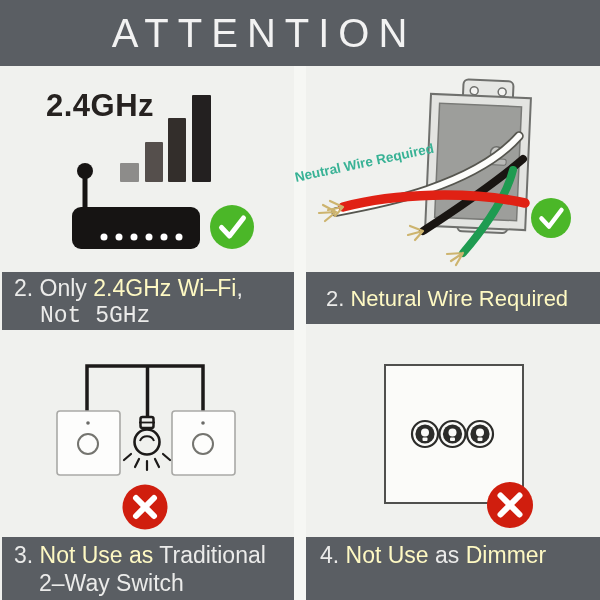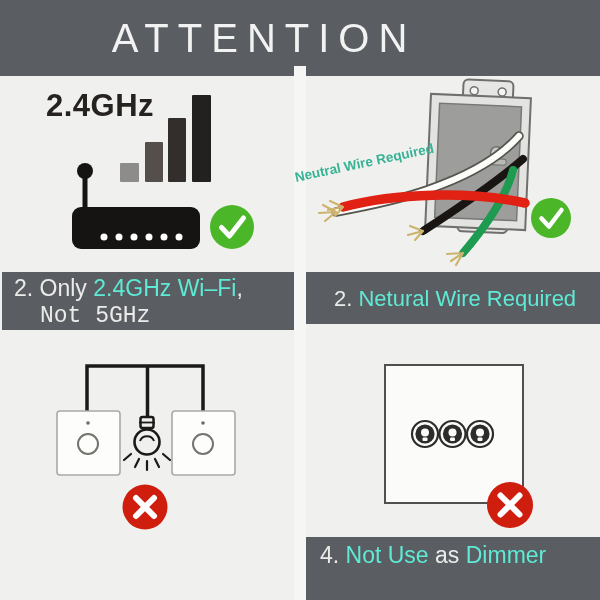--- a/index.html
+++ b/index.html
@@ -1,19 +1,19 @@
 <!DOCTYPE html>
 <html><head>
 <meta charset="utf-8">
 <style>
   * { margin:0; padding:0; box-sizing:border-box; }
   body { font-family:"Liberation Sans", sans-serif; background:#ffffff; }
   .page { position:relative; width:600px; height:600px; background:#f0f1ee; overflow:hidden; }
 
-  .header { position:absolute; left:0; top:0; width:600px; height:76px; background:#5a5e63;
+  .header { position:absolute; left:0; top:0; width:600px; height:66px; background:#5a5e63;
             display:flex; align-items:center; justify-content:center; padding-right:72px; }
   .header .title { color:#f2f2f2; font-size:40px; font-weight:400; letter-spacing:9px; }
 
   .gutter { position:absolute; left:294px; top:66px; width:12px; height:534px; background:#f6f7f4; }
 
   .panel { position:absolute; }
   .p1 { left:0; top:66px; width:294px; height:188px; }
   .p2 { left:300px; top:66px; width:300px; height:206px; }
   .p3 { left:0; top:330px; width:294px; height:207px; }
   .p4 { left:300px; top:330px; width:300px; height:270px; }
@@ -21,24 +21,24 @@
 
   .wifi-label { position:absolute; left:46px; top:22px; font-size:31px; font-weight:600;
                 color:#262220; letter-spacing:0.5px; }
 
   .wire-label { position:absolute; left:295px; top:170px; transform:rotate(-12deg);
                 transform-origin:left center; color:#38b295; font-size:13.5px; font-weight:700;
                 white-space:nowrap; z-index:3; }
 
   .caption { position:absolute; background:#5a5e63; color:#ebebea; font-size:23px;
              line-height:28px; }
-  .caption .hl { color:#5eead4; }
+  .caption .hl { color:#fef9c3; }
   .cap1 { left:2px; top:272px; width:292px; height:58px; padding:2px 0 0 12px; }
   .cap1 .line2 { padding-left:26px;font-family:Liberation Mono, monospace; }
-  .cap2 { left:306px; top:272px; width:294px; height:52px; padding:13px 0 0 28px; font-size:22px; }
+  .cap2 { left:306px; top:272px; width:294px; height:52px; padding:13px 0 0 20px; font-size:22px; }
   .cap3 { left:2px; top:537px; width:292px; height:63px; padding:4px 0 0 12px; }
   .cap3 .line2 { padding-left:25px; }
   .cap4 { left:306px; top:537px; width:294px; height:81px; padding:4px 0 0 14px; }
   .cap4 .line2 { padding-left:30px; }
 </style>
 </head>
 <body>
 
 <div class="page">
 
@@ -174,18 +174,22 @@
         <circle cx="180" cy="102.5" r="4" fill="#fbfbf9"></circle>
         <rect x="177.5" y="107.5" width="5" height="3.5" rx="1" fill="#fbfbf9"></rect>
       </g>
       <g>
         <circle cx="210" cy="175" r="23" fill="#d01e0e"></circle>
         <path d="M 200.5 165.5 L 219.5 184.5 M 219.5 165.5 L 200.5 184.5" stroke="#ffffff" stroke-width="6" stroke-linecap="round"></path>
       </g>
     </svg>
   </div>
 
+  <div class="caption cap3">
+    <div><span>3. </span><span class="hl">Not Use as</span><span> Traditional</span></div>
+    <div class="line2">2–Way Switch</div>
+  </div>
 
   <div class="caption cap4">
     <div><span>4. </span><span class="hl">Not Use</span><span> as </span><span class="hl">Dimmer</span></div>
   </div>
 
 </div>
 
 </body></html>

